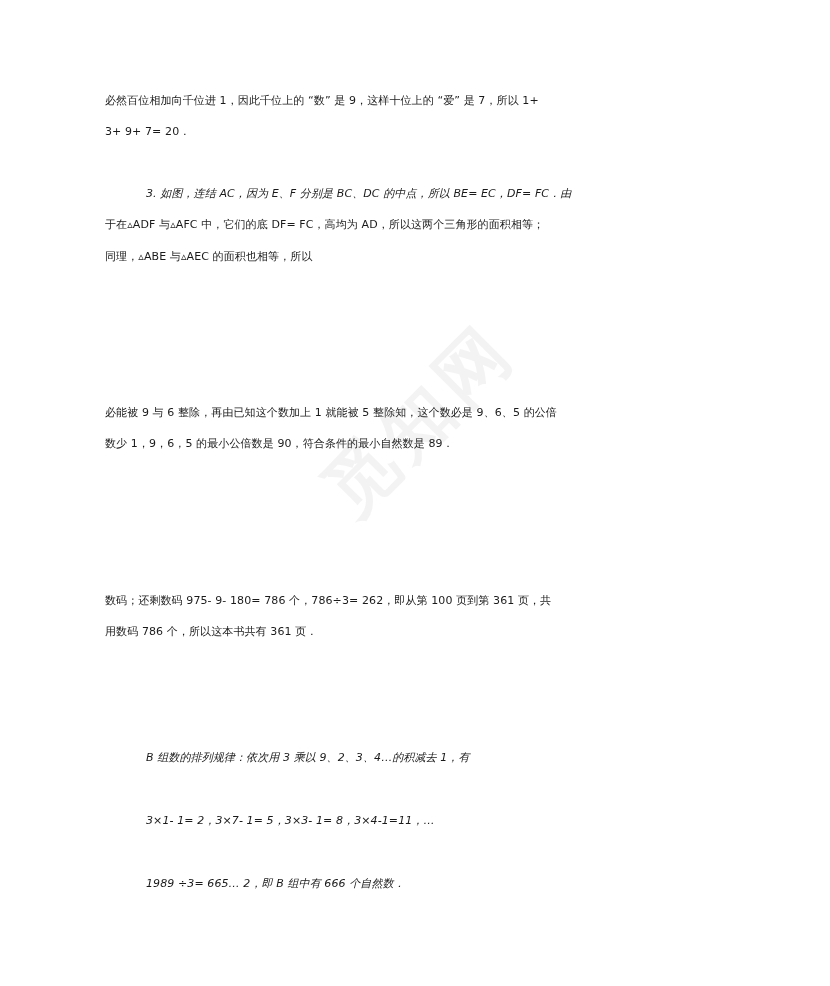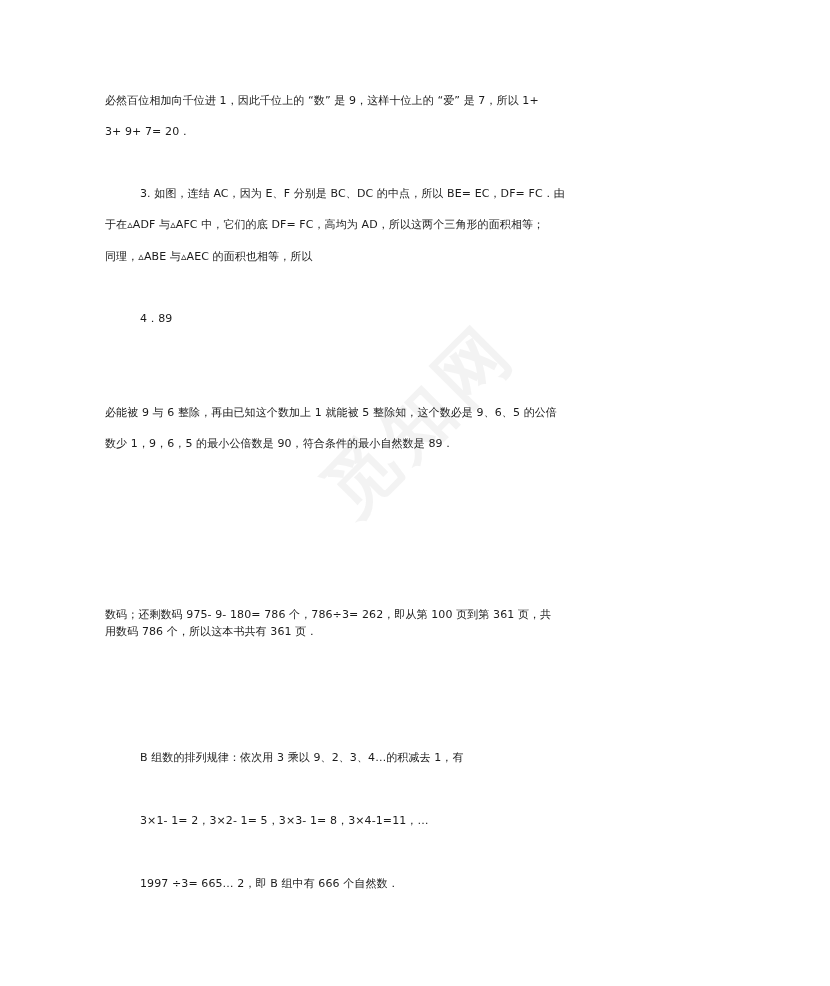--- a/index.html
+++ b/index.html
@@ -23,21 +23,21 @@
     }
     .line {
       position: absolute;
       left: 105px;
       width: 622px;
       font-size: 11px;
       line-height: 24px;
       white-space: nowrap;
       letter-spacing: 0.1px;
     }
-    .indent { left: 140px; width: 589px; }
+    .indent { left: 146px; width: 589px; font-style: italic; }
     .watermark {
       position: absolute;
       left: 290px;
       top: 290px;
       width: 260px;
       height: 260px;
       transform: rotate(-45deg);
       display: flex;
       align-items: center;
       justify-content: center;
@@ -59,23 +59,22 @@
     <span class="watermark-text">觅知网</span>
   </div>
 
   <div class="line" style="top:89px">必然百位相加向千位进 1，因此千位上的 “数” 是 9，这样十位上的 “爱” 是 7，所以 1+</div>
   <div class="line" style="top:120px">3+  9+  7=  20．</div>
 
   <div class="line indent" style="top:182px">3. 如图，连结 AC，因为 E、F 分别是 BC、DC 的中点，所以 BE=  EC，DF=  FC．由</div>
   <div class="line" style="top:245px">同理，▵ABE 与▵AEC 的面积也相等，所以</div>
   <div class="line" style="top:213px">于在▵ADF 与▵AFC 中，它们的底 DF=  FC，高均为 AD，所以这两个三角形的面积相等；</div>
 
-  <div class="line indent" style="top:307px">4．89</div>
   <div class="line" style="top:401px">必能被 9 与 6 整除，再由已知这个数加上 1 就能被 5 整除知，这个数必是 9、6、5 的公倍</div>
   <div class="line" style="top:432px">数少 1，9，6，5 的最小公倍数是 90，符合条件的最小自然数是 89．</div>
 
-  <div class="line" style="top:603px">数码；还剩数码 975-  9-  180=  786 个，786÷3=  262，即从第 100 页到第 361 页，共</div>
+  <div class="line" style="top:589px">数码；还剩数码 975-  9-  180=  786 个，786÷3=  262，即从第 100 页到第 361 页，共</div>
   <div class="line" style="top:620px">用数码 786 个，所以这本书共有 361 页．</div>
 
   <div class="line indent" style="top:746px">B 组数的排列规律：依次用 3 乘以 9、2、3、4…的积减去 1，有</div>
-  <div class="line indent" style="top:809px">3×1-  1=  2，3×2-  1=  5，3×3-  1=  8，3×4-1=11，…</div>
-  <div class="line indent" style="top:872px">1997  ÷3=  665…  2，即 B 组中有 666 个自然数．</div>
+  <div class="line indent" style="top:809px">3×1-  1=  2，3×7-  1=  5，3×3-  1=  8，3×4-1=11，…</div>
+  <div class="line indent" style="top:872px">1989  ÷3=  665…  2，即 B 组中有 666 个自然数．</div>
 </div>
 
 </body></html>

